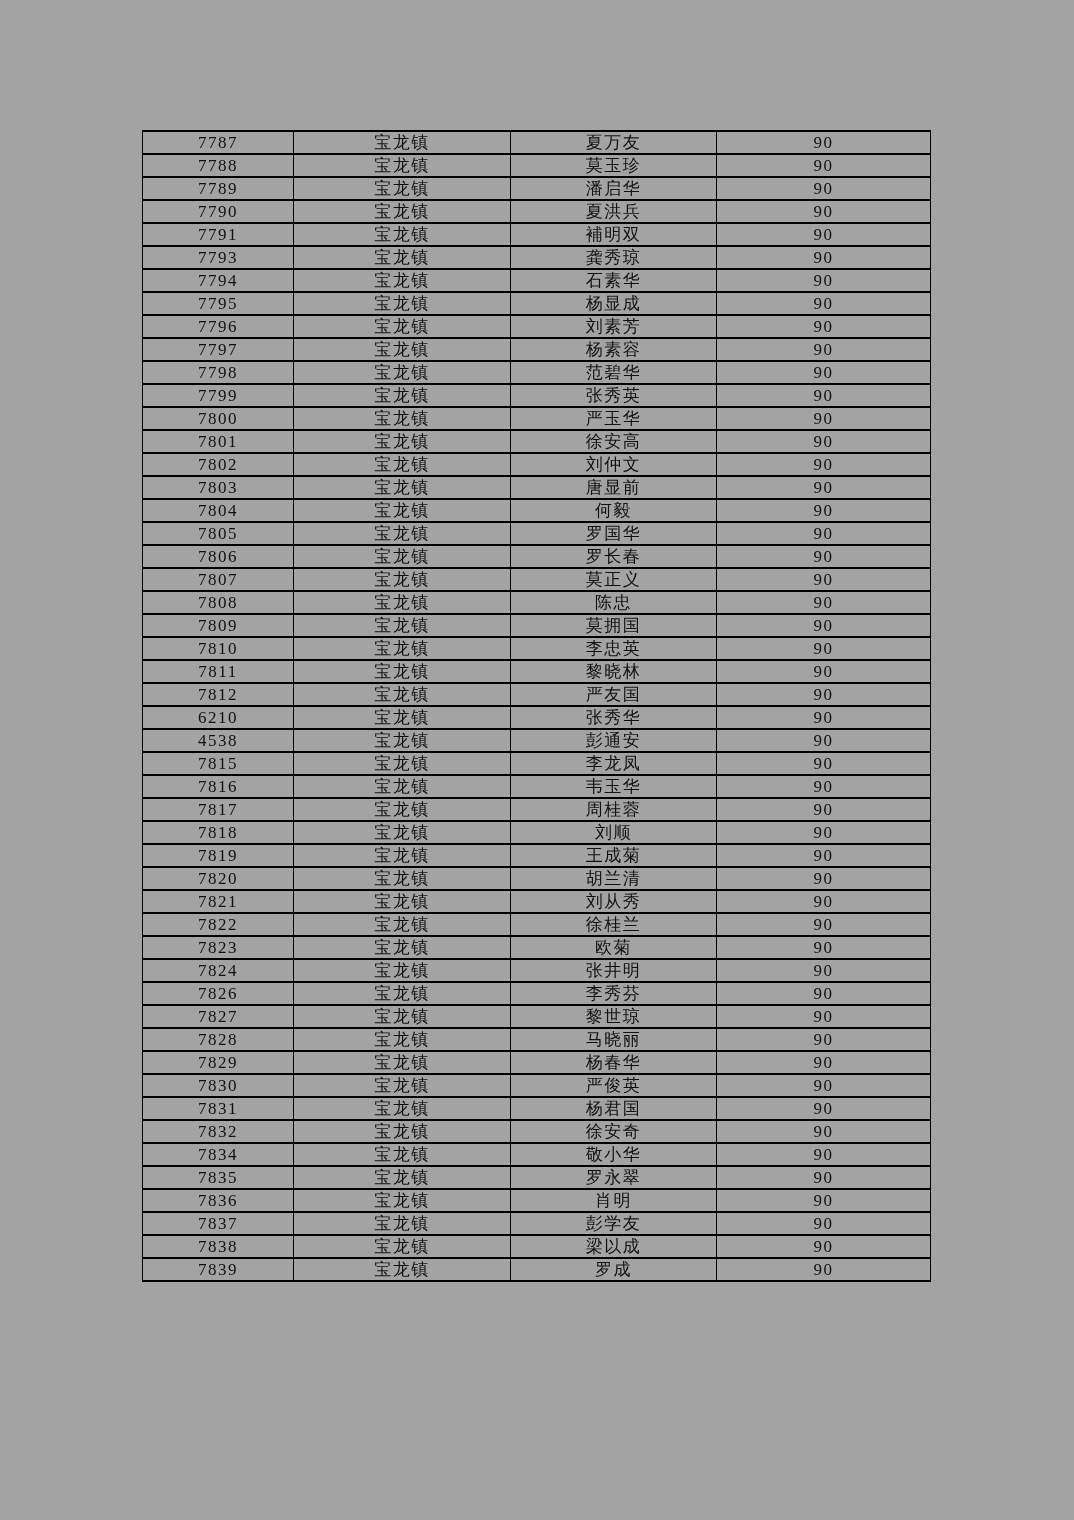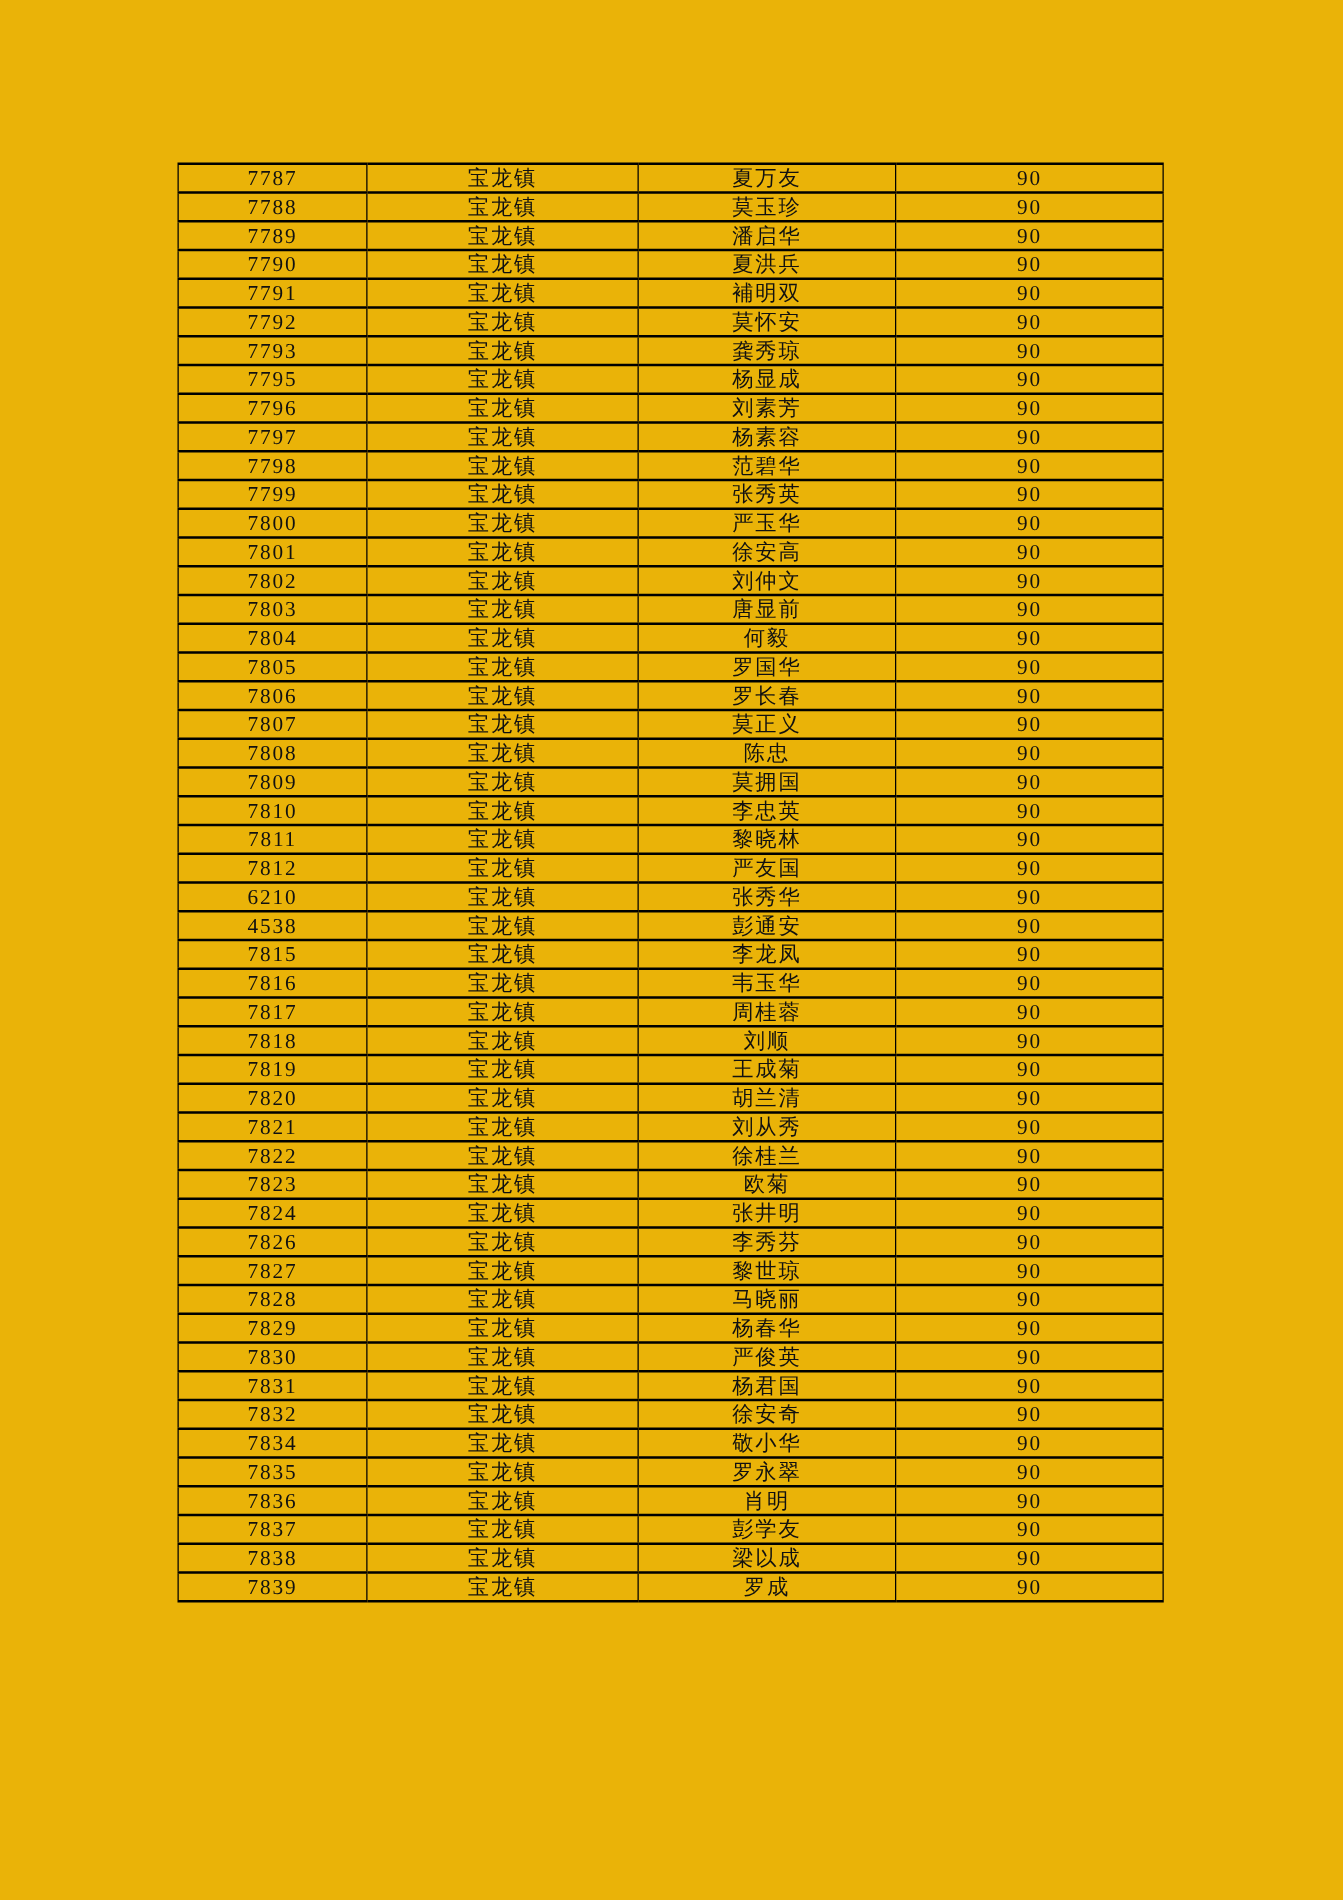--- a/index.html
+++ b/index.html
@@ -12,21 +12,21 @@
     height: 1520px;
     position: relative;
     font-family: "Liberation Serif", "DejaVu Serif", serif;
     color: #111111;
   }
   .page {
     position: absolute;
     left: 0; top: 0;
     width: 1074px;
     height: 1520px;
-    background: #eab308;
+    background: #a3a3a3;
     overflow: hidden;
   }
   table.score-table {
     position: absolute;
     left: 142px;
     top: 130px;
     width: 788px;
     border-collapse: collapse;
     table-layout: fixed;
   }
@@ -86,29 +86,29 @@
           <td>夏洪兵</td>
           <td>90</td>
         </tr>
         <tr>
           <td>7791</td>
           <td>宝龙镇</td>
           <td>補明双</td>
           <td>90</td>
         </tr>
         <tr>
-          <td>7792</td>
-          <td>宝龙镇</td>
-          <td>莫怀安</td>
-          <td>90</td>
-        </tr>
-        <tr>
           <td>7793</td>
           <td>宝龙镇</td>
           <td>龚秀琼</td>
+          <td>90</td>
+        </tr>
+        <tr>
+          <td>7794</td>
+          <td>宝龙镇</td>
+          <td>石素华</td>
           <td>90</td>
         </tr>
         <tr>
           <td>7795</td>
           <td>宝龙镇</td>
           <td>杨显成</td>
           <td>90</td>
         </tr>
         <tr>
           <td>7796</td>

